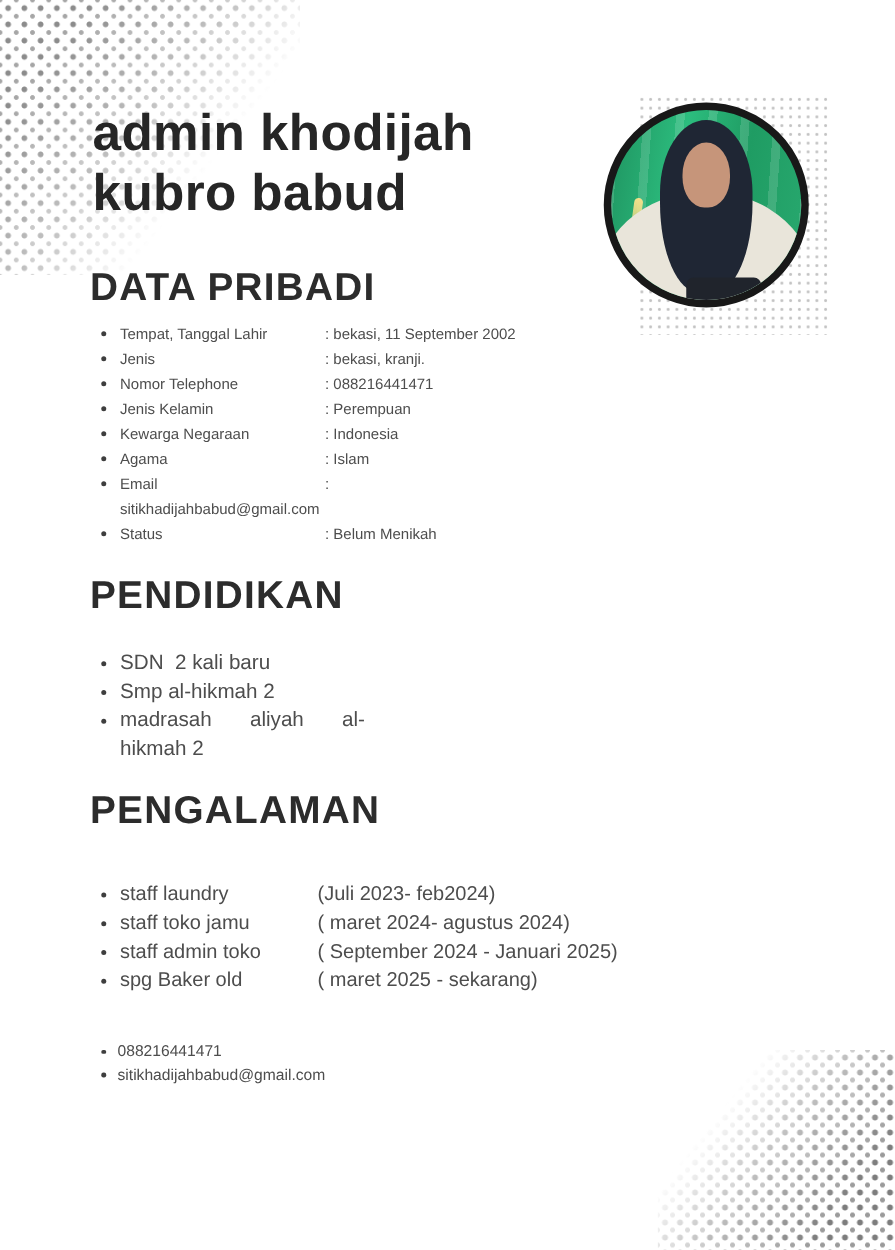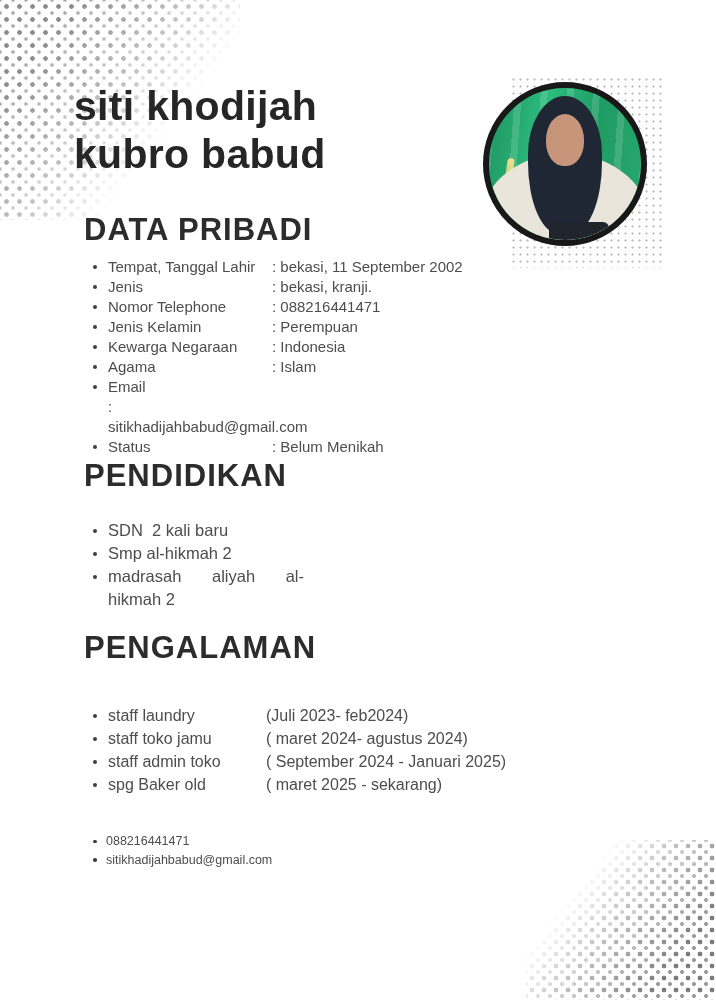--- a/index.html
+++ b/index.html
@@ -68,37 +68,37 @@
   .face {
     position:absolute; left:57px; top:26px; width:38px; height:52px;
     background:#c6957a; border-radius:50% 50% 46% 46%;
   }
   .shirt-shadow {
     position:absolute; left:60px; bottom:0px; width:60px; height:18px;
     background:#20242c; border-radius:6px 6px 0 0;
   }
 
   
-  .section { position:absolute; left:84px; }
+  .section { position:absolute; left:72px; }
   .section h2 {
     margin:0; font-size:31px; font-weight:800; letter-spacing:1px;
     color:#2c2c2c;
   }
   ul { list-style:none; margin:0; padding:0; }
   li { position:relative; padding-left:24px; }
   li::before {
     content:""; position:absolute; left:9px; top:8px;
     width:4px; height:4px; border-radius:50%; background:#3e3e3e;
   }
 
   .sec-data    { top:212px; width:440px; }
-  .sec-data ul { margin-top:9px; font-size:15px; line-height:20px; }
+  .sec-data ul { margin-top:9px; font-size:12px; line-height:20px; }
   .sec-data li { display:flex; }
   .sec-data li.has-wrap { display:block; }
-  .sec-data .rowflex { display:flex;flex-direction:column; }
+  .sec-data .rowflex { display:flex; }
   .lbl { flex:none; width:164px; }
   .val { flex:1; white-space:pre-wrap; }
   .wrap-line { padding-left:0; }
 
   .sec-edu     { top:458px; width:420px; }
   .sec-edu ul  { margin-top:25px; font-size:16.5px; line-height:23px; }
   .sec-edu li::before { top:10px; }
   .edu-text { white-space:pre-wrap; }
   .edu-justify { display:block; width:196px; text-align:justify; white-space:normal; }
 
@@ -115,21 +115,21 @@
   .sec-kontak li::before { width:3.5px; height:3.5px; top:7.5px; }
 </style>
 </head>
 <body>
 
 <div class="page">
 
   <div class="halftone-tl"></div>
   <div class="halftone-br"></div>
 
-  <h1 class="title"><span>siti khodijah</span><br><span>kubro babud</span></h1>
+  <h1 class="title"><span>admin khodijah</span><br><span>kubro babud</span></h1>
 
   <div class="photo-wrap">
     <div class="dot-grid"></div>
     <div class="photo">
       <div class="light-streak"></div>
       <div class="person-body"></div>
       <div class="hijab"></div>
       <div class="face"></div>
       <div class="shirt-shadow"></div>
     </div>

